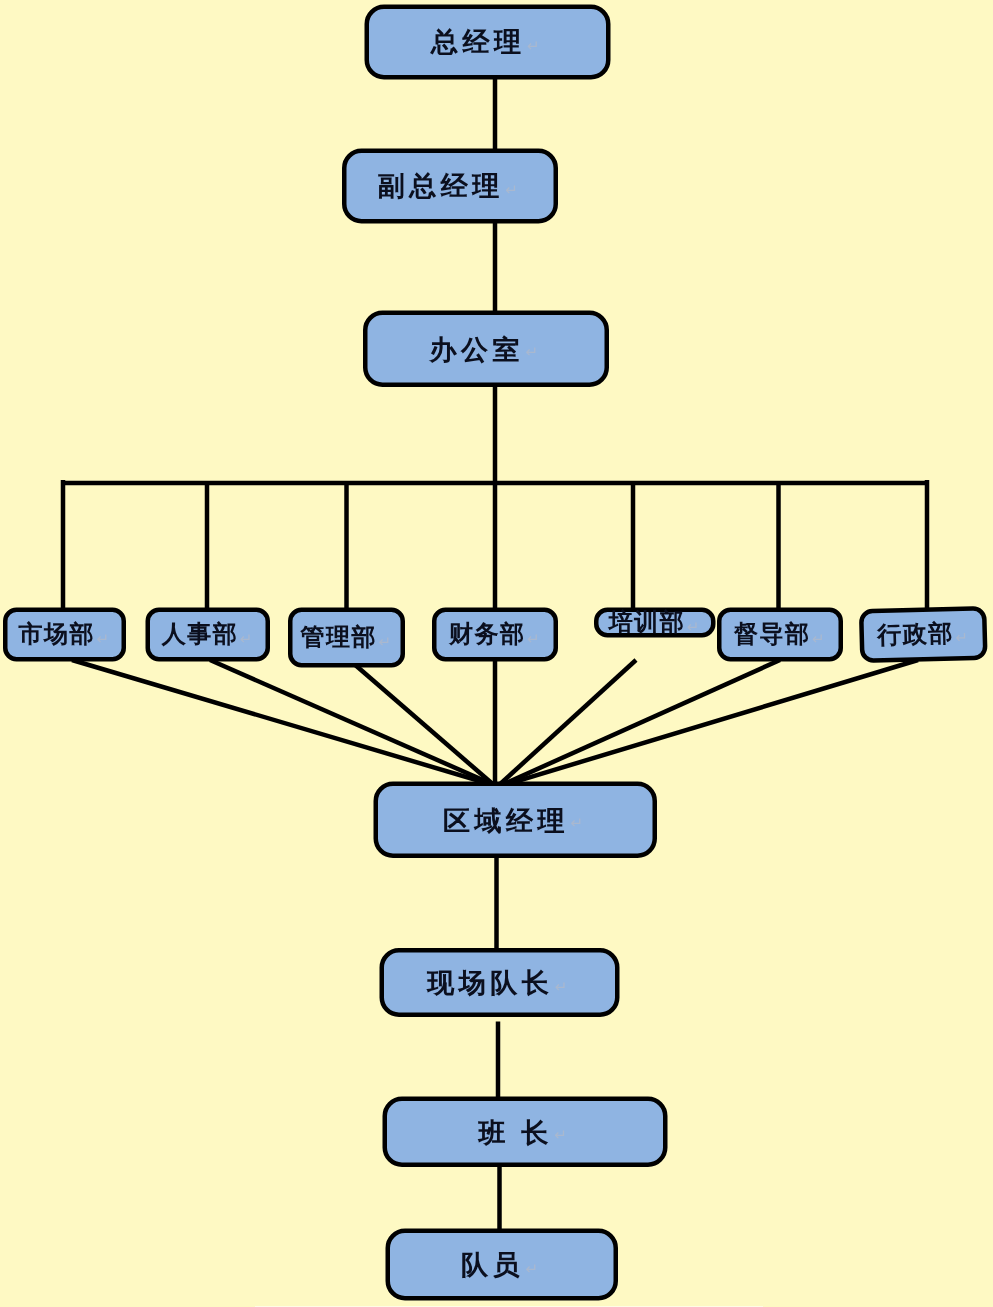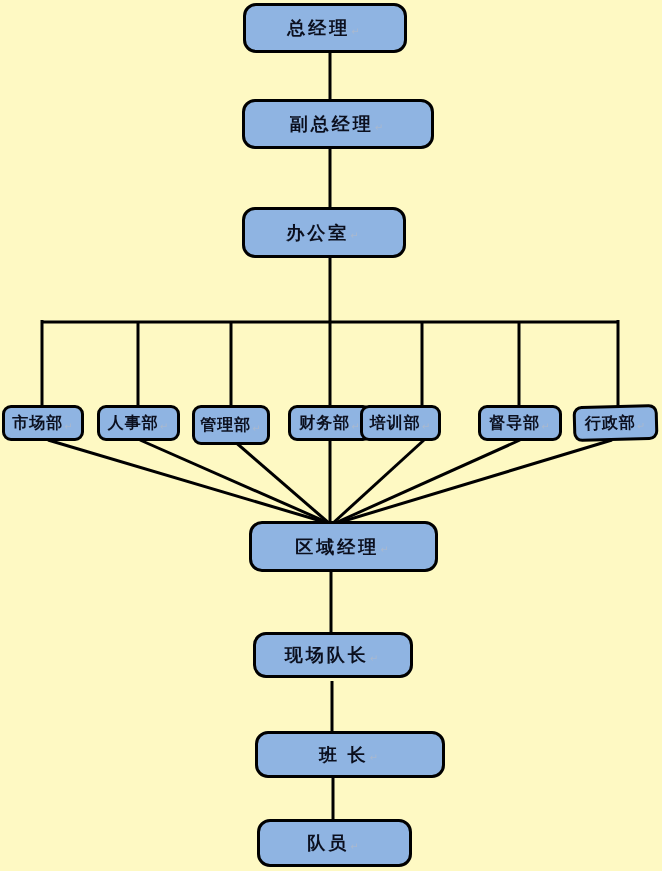--- a/index.html
+++ b/index.html
@@ -83,21 +83,21 @@
       <line x1="332" y1="681" x2="332" y2="733"></line>
       <line x1="333" y1="777" x2="333" y2="821"></line>
     </g>
   </svg>
 
   <div class="node big" style="left:243px; top:3px; width:164px; height:50px;">
     <span class="label">总经理</span>
     <span class="pmark">↵</span>
   </div>
 
-  <div class="node big" style="left:242px; top:99px; width:192px; height:50px;">
+  <div class="node big" style="left:228px; top:99px; width:144px; height:50px;">
     <span class="label">副总经理</span>
     <span class="pmark">↵</span>
   </div>
 
   <div class="node big" style="left:242px; top:207px; width:164px; height:51px;">
     <span class="label">办公室</span>
     <span class="pmark">↵</span>
   </div>
 
   <div class="node small" style="left:2px; top:405px; width:82px; height:36px;">
@@ -113,21 +113,21 @@
   <div class="node small" style="left:192px; top:405px; width:78px; height:40px;">
     <span class="label">管理部</span>
     <span class="pmark">↵</span>
   </div>
 
   <div class="node small" style="left:288px; top:405px; width:84px; height:36px;">
     <span class="label">财务部</span>
     <span class="pmark">↵</span>
   </div>
 
-  <div class="node small" style="left:360px; top:405px; width:81px; height:36px;text-align:center;">
+  <div class="node small" style="left:396px; top:405px; width:81px; height:20px;text-align:center;">
     <span class="label">培训部</span>
     <span class="pmark">↵</span>
   </div>
 
   <div class="node small" style="left:478px; top:405px; width:84px; height:36px;">
     <span class="label">督导部</span>
     <span class="pmark">↵</span>
   </div>
 
   <div class="node small" style="left:573px; top:405px; width:85px; height:36px; transform:rotate(-1.5deg);">

